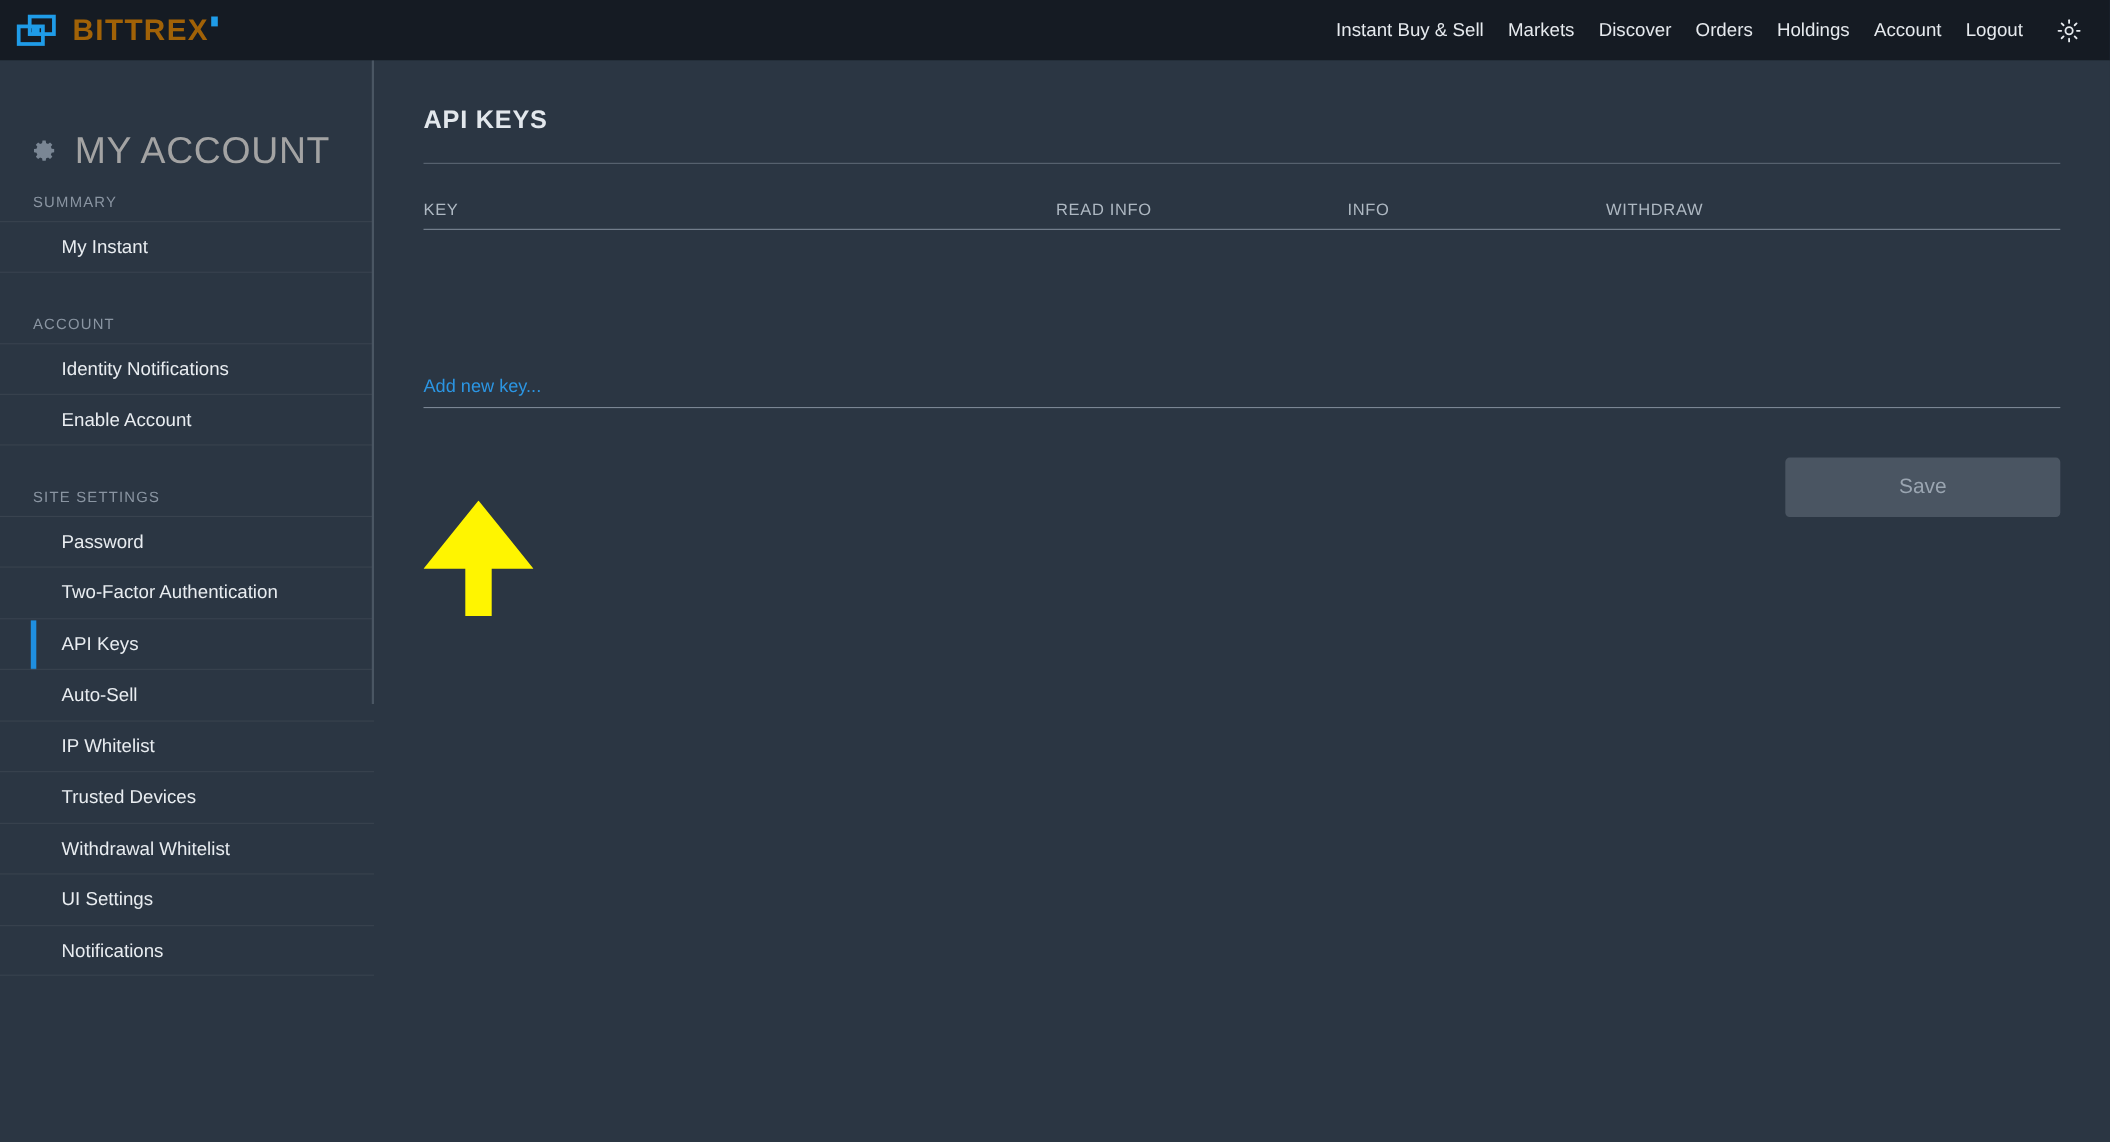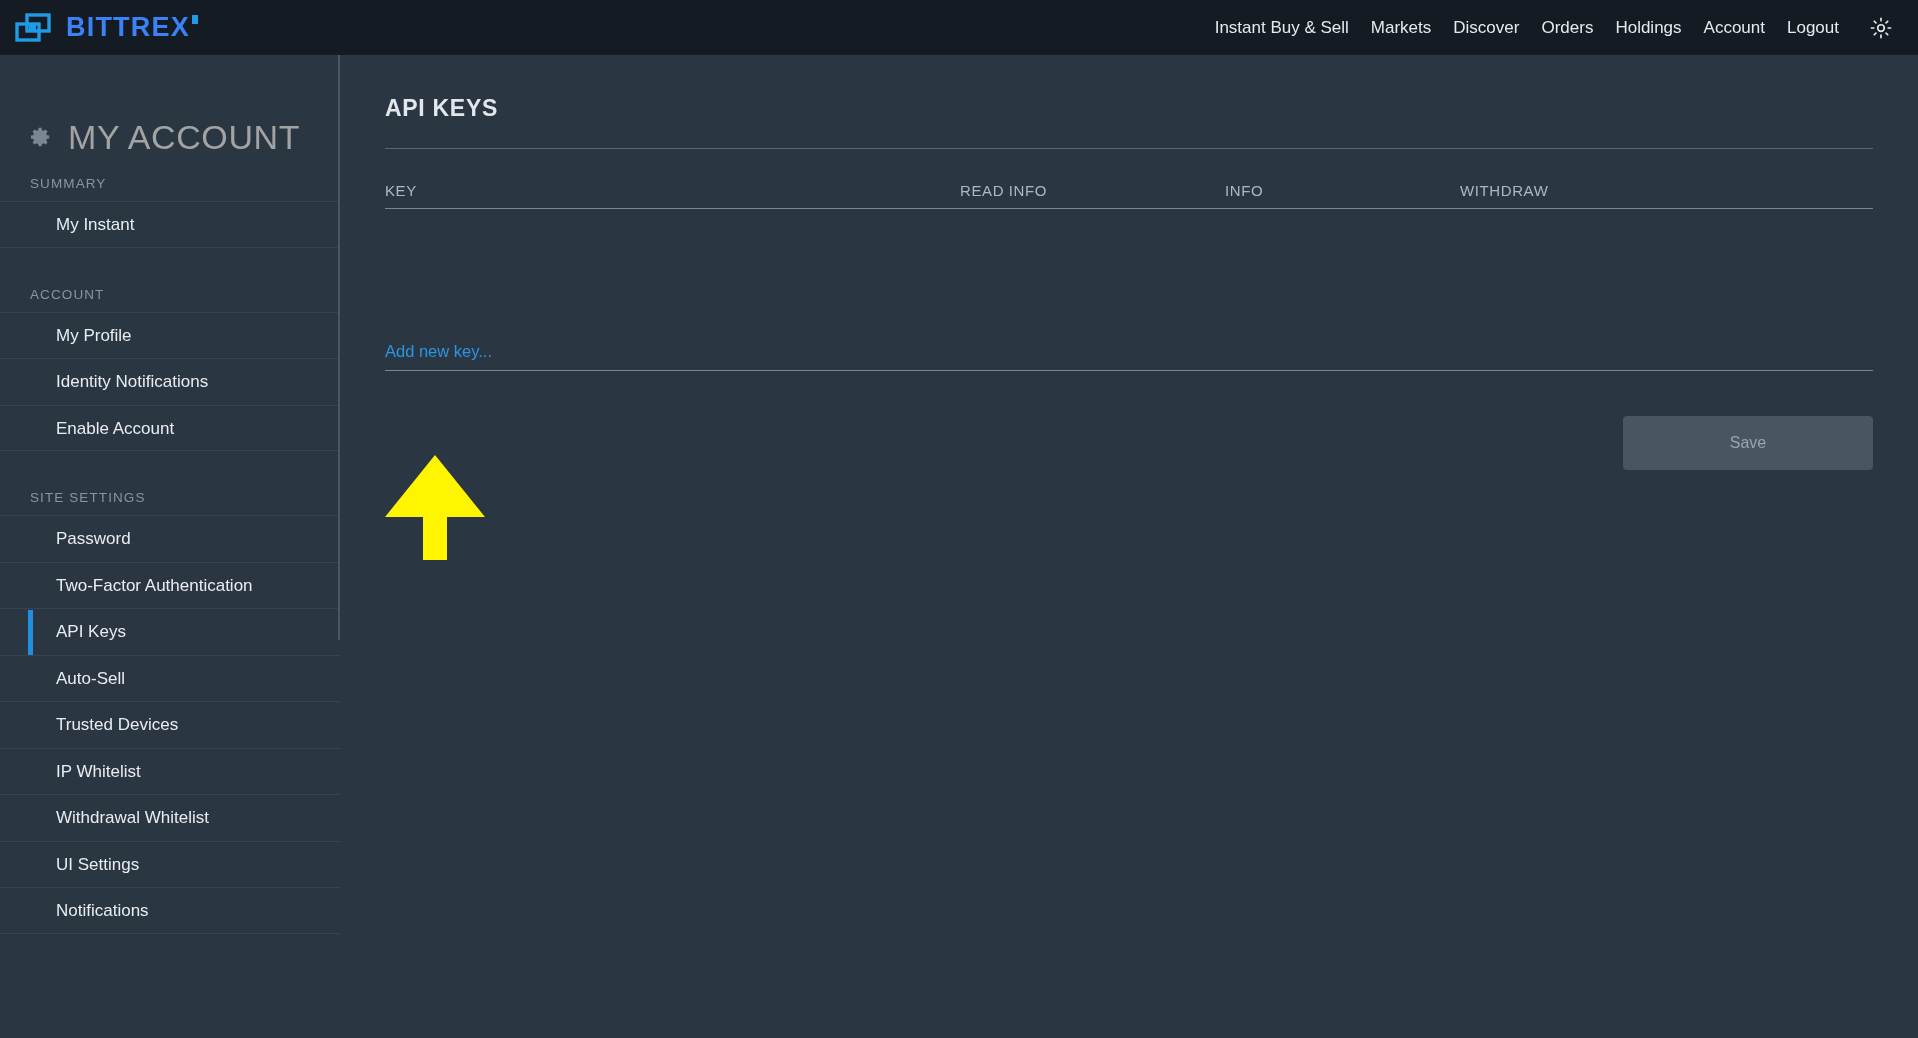--- a/index.html
+++ b/index.html
@@ -24,21 +24,21 @@
   }
   .brand {
     display: flex;
     align-items: center;
     gap: 14px;
     margin-left: 14px;
     height: 100%;
   }
   .brand-mark { width: 38px; height: 30px; display: block; }
   .brand-text {
-    color: #3b82f6;
+    color: #a16207;
     font-size: 27px;
     font-weight: bold;
     letter-spacing: 1.2px;
     line-height: 1;
     display: flex;
     align-items: center;
   }
   .brand-tick {
     display: inline-block;
     width: 6px; height: 9px;
@@ -184,21 +184,21 @@
     justify-content: flex-end;
     padding: 45px 45px 0 0;
   }
   .save-button {
     width: 250px;
     height: 54px;
     background: #4a5562;
     border: none;
     border-radius: 4px;
     color: #9aa5b1;
-    font-size: 16px;
+    font-size: 19px;
     font-family: "Liberation Sans", sans-serif;
     cursor: default;
   }
 
   
   .arrow-annotation {
     position: absolute;
     left: 385px;
     top: 455px;
     width: 100px;
@@ -266,23 +266,20 @@
   <div class="sidebar-group">
     <div class="sidebar-section-label">SUMMARY</div>
     <div class="sidebar-item">
       <span>My Instant</span>
     </div>
   </div>
 
   <div class="sidebar-group">
     <div class="sidebar-section-label">ACCOUNT</div>
     <div class="sidebar-item">
-      <span>My Profile</span>
-    </div>
-    <div class="sidebar-item">
       <span>Identity Notifications</span>
     </div>
     <div class="sidebar-item">
       <span>Enable Account</span>
     </div>
   </div>
 
   <div class="sidebar-group">
     <div class="sidebar-section-label">SITE SETTINGS</div>
     <div class="sidebar-item">
@@ -291,24 +288,24 @@
     <div class="sidebar-item">
       <span>Two-Factor Authentication</span>
     </div>
     <div class="sidebar-item active">
       <span>API Keys</span>
     </div>
     <div class="sidebar-item">
       <span>Auto-Sell</span>
     </div>
     <div class="sidebar-item">
+      <span>IP Whitelist</span>
+    </div>
+    <div class="sidebar-item">
       <span>Trusted Devices</span>
-    </div>
-    <div class="sidebar-item">
-      <span>IP Whitelist</span>
     </div>
     <div class="sidebar-item">
       <span>Withdrawal Whitelist</span>
     </div>
     <div class="sidebar-item">
       <span>UI Settings</span>
     </div>
     <div class="sidebar-item">
       <span>Notifications</span>
     </div>

